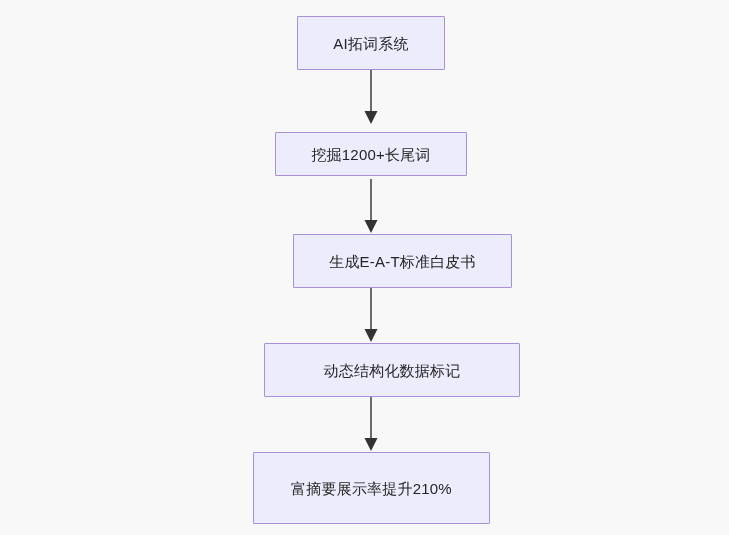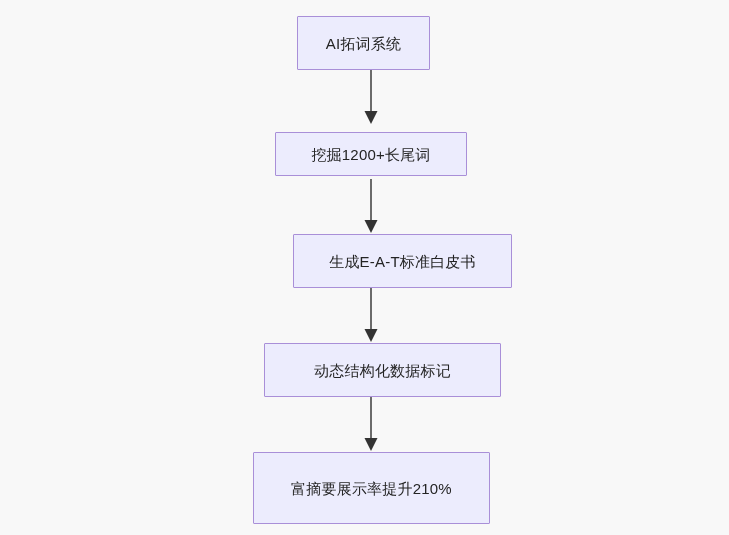--- a/index.html
+++ b/index.html
@@ -74,33 +74,33 @@
     </svg>
   </div>
 
   <div class="edge" style="top:397px;height:55px;">
     <svg width="30" height="55" viewBox="0 0 30 55" aria-hidden="true">
       <line x1="15" y1="0" x2="15" y2="45" stroke="#6b6b6b" stroke-width="2"></line>
       <polygon points="15,54 8.5,41 21.5,41" fill="#333333"></polygon>
     </svg>
   </div>
 
-  <div class="node" style="left:297px;top:16px;width:133px;height:54px;align-items:center;">
+  <div class="node" style="left:297px;top:16px;width:148px;height:54px;align-items:center;">
     <span class="node-label">AI拓词系统</span>
   </div>
 
   <div class="node" style="left:275px;top:132px;width:192px;height:44px;">
     <span class="node-label">挖掘1200+长尾词</span>
   </div>
 
   <div class="node" style="left:261px;top:234px;width:219px;height:54px;margin-left:32px;">
     <span class="node-label">生成E-A-T标准白皮书</span>
   </div>
 
-  <div class="node" style="left:264px;top:343px;width:237px;height:54px;">
+  <div class="node" style="left:264px;top:343px;width:256px;height:54px;">
     <span class="node-label">动态结构化数据标记</span>
   </div>
 
   <div class="node" style="left:253px;top:452px;width:237px;height:72px;">
     <span class="node-label">富摘要展示率提升210%</span>
   </div>
 
 </div>
 
 </body></html>

